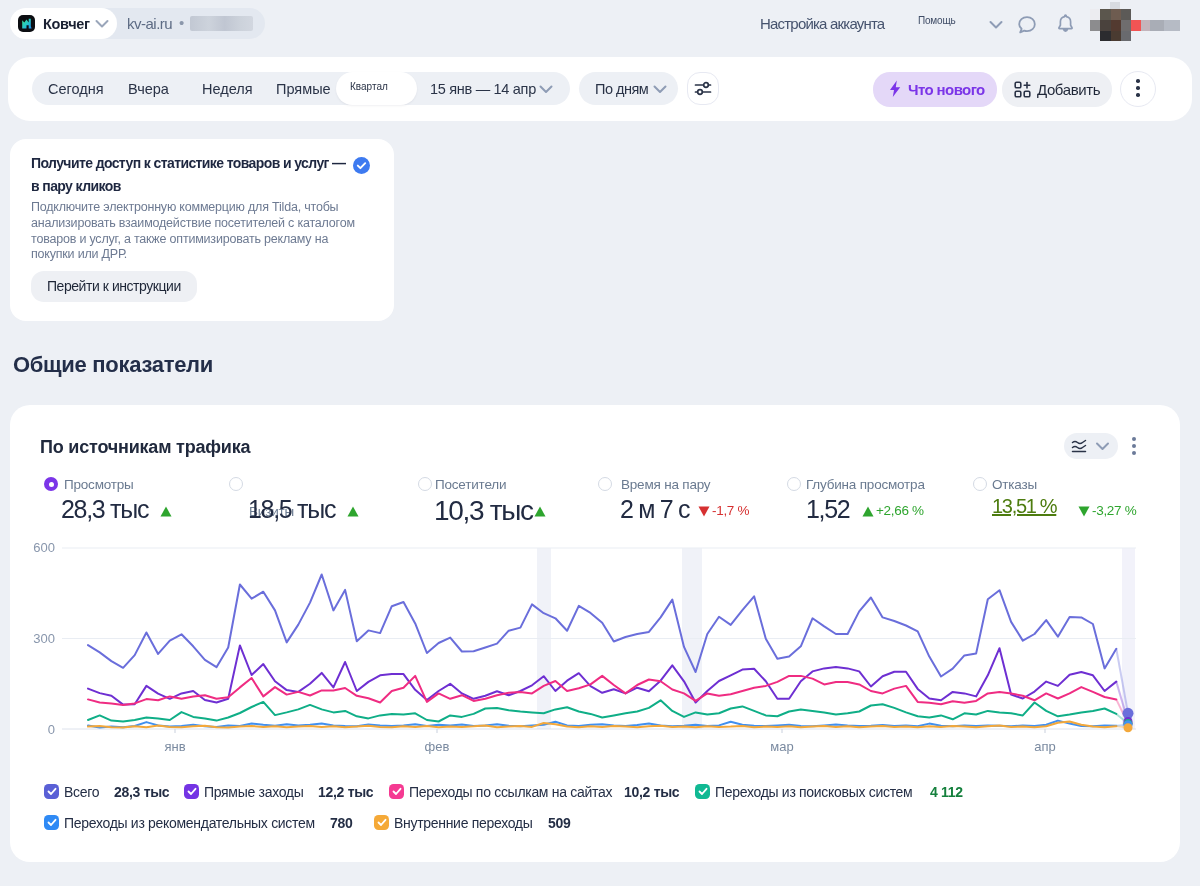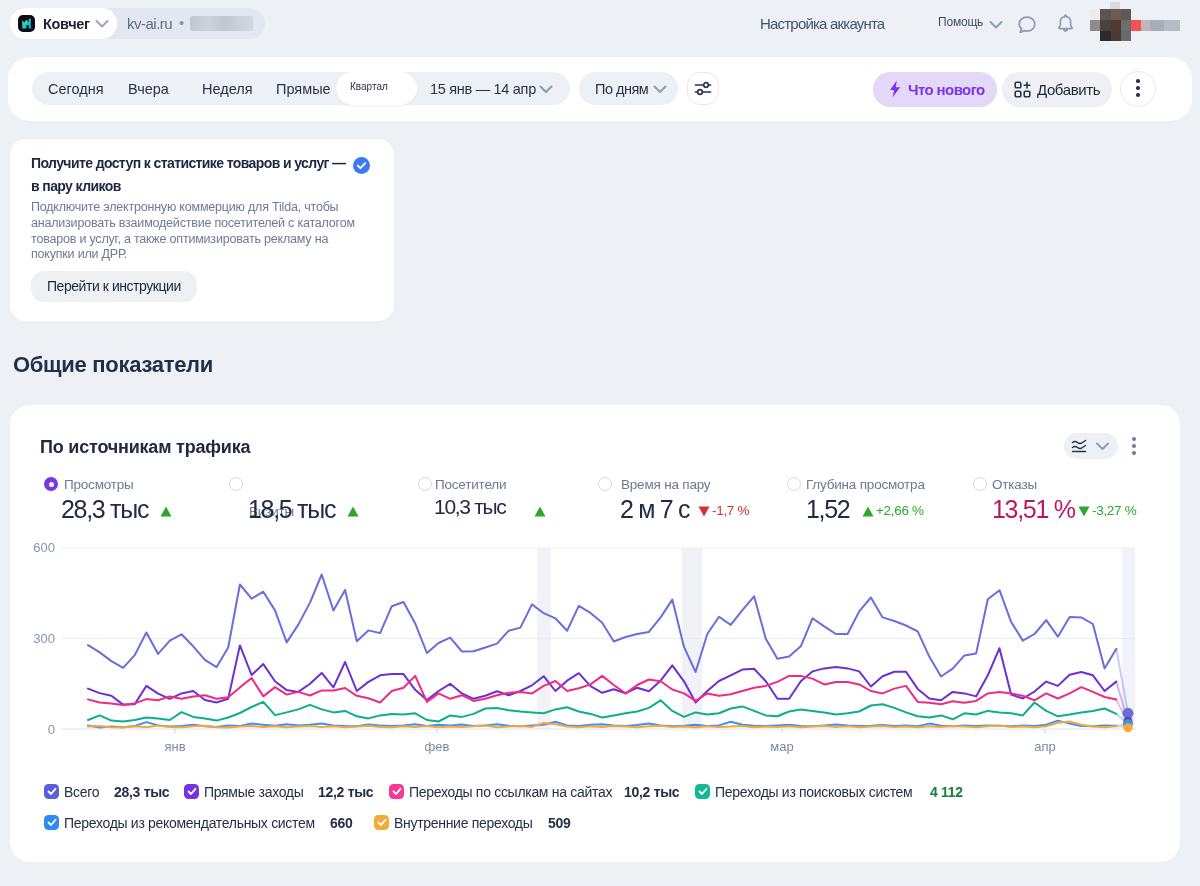--- a/index.html
+++ b/index.html
@@ -27,21 +27,21 @@
 </div>
 <div class="abs" style="left:43px;top:16px;font-size:14.5px;font-weight:700;letter-spacing:-0.3px;color:#1b2233;">Ковчег</div>
 <svg class="abs" style="left:94px;top:18px;" width="16" height="12" viewBox="0 0 16 12">
     <path d="M2.5 3 L8 8.5 L13.5 3" fill="none" stroke="#9aa6ba" stroke-width="2" stroke-linecap="round" stroke-linejoin="round"></path>
   </svg>
 <div class="abs" style="left:127px;top:15px;font-size:15px;letter-spacing:-0.5px;color:#5d6b84;">kv-ai.ru</div>
 <div class="abs" style="left:179px;top:14px;font-size:15px;color:#8b97ab;">•</div>
 <div class="abs" style="left:190px;top:16px;width:63px;height:15px;border-radius:2px;background:linear-gradient(90deg,#c2c8d3 0%,#cdd3dc 30%,#c0c6d2 55%,#ccd2db 80%,#d2d7e0 100%);"></div>
 
 <div class="abs" style="left:760px;top:15px;font-size:15px;letter-spacing:-0.8px;color:#46536e;">Настройка аккаунта</div>
-<div class="abs" style="left:938px;top:15px;font-size:12px;letter-spacing:-0.2px;color:#3f4c66;">Помощь</div>
+<div class="abs" style="left:918px;top:15px;font-size:10px;letter-spacing:-0.2px;color:#3f4c66;">Помощь</div>
 <svg class="abs" style="left:988px;top:19px;" width="16" height="12" viewBox="0 0 16 12">
     <path d="M2.5 3 L8 8.5 L13.5 3" fill="none" stroke="#8e9cb5" stroke-width="2" stroke-linecap="round" stroke-linejoin="round"></path>
   </svg>
 <svg class="abs" style="left:1017px;top:15px;" width="20" height="20" viewBox="0 0 20 20">
     <path d="M10 2.2 C14.5 2.2 17.8 5.2 17.8 9.2 C17.8 13.2 14.5 16.2 10 16.2 C9 16.2 8 16 7.2 15.7 L3.2 17.3 L4.6 13.8 C3.1 12.6 2.2 11 2.2 9.2 C2.2 5.2 5.5 2.2 10 2.2 Z" fill="none" stroke="#8e9cb5" stroke-width="1.8" stroke-linejoin="round"></path>
   </svg>
 <svg class="abs" style="left:1055px;top:13px;" width="21" height="21" viewBox="0 0 21 21">
     <path d="M10.5 2.2 C10.9 2.2 11.3 2.6 11.3 3 L11.3 3.6 C13.8 4 15.6 6.1 15.6 8.7 L15.6 12.2 L17 14.6 C17.3 15.1 17 15.7 16.4 15.7 L4.6 15.7 C4 15.7 3.7 15.1 4 14.6 L5.4 12.2 L5.4 8.7 C5.4 6.1 7.2 4 9.7 3.6 L9.7 3 C9.7 2.6 10.1 2.2 10.5 2.2 Z M8.6 16.6 C8.9 17.5 9.6 18.1 10.5 18.1 C11.4 18.1 12.1 17.5 12.4 16.6 Z" fill="none" stroke="#8e9cb5" stroke-width="1.7" stroke-linejoin="round"></path>
   </svg>
 
@@ -156,41 +156,41 @@
     <path d="M6 0.5 L11.5 10.5 L0.5 10.5 Z" fill="#2ea52e"></path>
   </svg>
 <div class="abs" style="left:229px;top:477px;width:14px;height:14px;border-radius:50%;border:1.5px solid #d4dae4;background:#fff;"></div>
 <div class="abs" style="left:249px;top:478px;font-size:13.5px;letter-spacing:-0.2px;color:#6a7a90;margin-top:26px;">Визиты</div>
 <div class="abs" style="left:248px;top:495px;font-size:25px;letter-spacing:-1.3px;color:#222b42;">18,5 тыс</div>
 <svg class="abs" style="left:347px;top:506px;" width="12" height="11" viewBox="0 0 12 11">
     <path d="M6 0.5 L11.5 10.5 L0.5 10.5 Z" fill="#2ea52e"></path>
   </svg>
 <div class="abs" style="left:418px;top:477px;width:14px;height:14px;border-radius:50%;border:1.5px solid #d4dae4;background:#fff;"></div>
 <div class="abs" style="left:435px;top:477px;font-size:13.5px;letter-spacing:-0.2px;color:#6a7a90;">Посетители</div>
-<div class="abs" style="left:434px;top:495px;font-size:21px;letter-spacing:-1.3px;color:#222b42;">10,3 тыс</div>
+<div class="abs" style="left:434px;top:495px;font-size:28px;letter-spacing:-1.3px;color:#222b42;">10,3 тыс</div>
 <svg class="abs" style="left:534px;top:506px;" width="12" height="11" viewBox="0 0 12 11">
     <path d="M6 0.5 L11.5 10.5 L0.5 10.5 Z" fill="#2ea52e"></path>
   </svg>
 <div class="abs" style="left:598px;top:477px;width:14px;height:14px;border-radius:50%;border:1.5px solid #d4dae4;background:#fff;"></div>
 <div class="abs" style="left:621px;top:477px;font-size:13.5px;letter-spacing:-0.2px;color:#6a7a90;">Время на пару</div>
 <div class="abs" style="left:620px;top:495px;font-size:25px;letter-spacing:-1.3px;color:#222b42;">2 м 7 с</div>
 <svg class="abs" style="left:698px;top:506px;" width="12" height="11" viewBox="0 0 12 11">
     <path d="M6 10.5 L11.5 0.5 L0.5 0.5 Z" fill="#d63031"></path>
   </svg>
 <div class="abs" style="left:712px;top:503px;font-size:13.5px;letter-spacing:-0.3px;color:#d63031;">-1,7 %</div>
 <div class="abs" style="left:787px;top:477px;width:14px;height:14px;border-radius:50%;border:1.5px solid #d4dae4;background:#fff;"></div>
 <div class="abs" style="left:806px;top:477px;font-size:13.5px;letter-spacing:-0.2px;color:#6a7a90;">Глубина просмотра</div>
 <div class="abs" style="left:806px;top:495px;font-size:25px;letter-spacing:-1.3px;color:#222b42;">1,52</div>
 <svg class="abs" style="left:862px;top:506px;" width="12" height="11" viewBox="0 0 12 11">
     <path d="M6 0.5 L11.5 10.5 L0.5 10.5 Z" fill="#2ea52e"></path>
   </svg>
 <div class="abs" style="left:876px;top:503px;font-size:13.5px;letter-spacing:-0.3px;color:#2ea52e;">+2,66 %</div>
 <div class="abs" style="left:973px;top:477px;width:14px;height:14px;border-radius:50%;border:1.5px solid #d4dae4;background:#fff;"></div>
 <div class="abs" style="left:992px;top:477px;font-size:13.5px;letter-spacing:-0.2px;color:#6a7a90;">Отказы</div>
-<div class="abs" style="left:992px;top:495px;font-size:25px;letter-spacing:-1.3px;color:#be185d;">13,51 %</div>
+<div class="abs" style="left:992px;top:495px;font-size:20px;letter-spacing:-1.3px;color:#4d7c0f;text-decoration:underline;">13,51 %</div>
 <svg class="abs" style="left:1078px;top:506px;" width="12" height="11" viewBox="0 0 12 11">
     <path d="M6 10.5 L11.5 0.5 L0.5 0.5 Z" fill="#2ea52e"></path>
   </svg>
 <div class="abs" style="left:1092px;top:503px;font-size:13.5px;letter-spacing:-0.3px;color:#2ea52e;">-3,27 %</div>
 
 <svg class="abs" id="chartsvg" style="left:0;top:0;" width="1200" height="886" viewBox="0 0 1200 886">
 <rect x="537" y="548" width="14" height="181" fill="#f0f2f8"></rect>
 <rect x="682" y="548" width="20" height="181" fill="#f0f2f8"></rect>
 <rect x="1122" y="548" width="13" height="181" fill="#f2f2fa"></rect>
 <line x1="62" y1="548" x2="1136" y2="548" stroke="#e9edf3" stroke-width="1"></line>
@@ -249,19 +249,19 @@
 <svg class="abs" style="left:697.5px;top:787px;" width="10" height="9" viewBox="0 0 10 9">
     <path d="M1.5 4.5 L4 7 L8.5 1.8" fill="none" stroke="#fff" stroke-width="1.8" stroke-linecap="round" stroke-linejoin="round"></path>
   </svg>
 <div class="abs" style="left:715px;top:784px;font-size:14px;letter-spacing:-0.3px;color:#242e45;">Переходы из поисковых систем</div>
 <div class="abs" style="left:930px;top:784px;font-weight:700;font-size:14px;letter-spacing:-0.3px;color:#15803d;">4 112</div>
 <div class="abs" style="left:44px;top:815px;width:15px;height:15px;border-radius:4.5px;background:#2f8af5;"></div>
 <svg class="abs" style="left:46.5px;top:818px;" width="10" height="9" viewBox="0 0 10 9">
     <path d="M1.5 4.5 L4 7 L8.5 1.8" fill="none" stroke="#fff" stroke-width="1.8" stroke-linecap="round" stroke-linejoin="round"></path>
   </svg>
 <div class="abs" style="left:64px;top:815px;font-size:14px;letter-spacing:-0.3px;color:#242e45;">Переходы из рекомендательных систем</div>
-<div class="abs" style="left:330px;top:815px;font-weight:700;font-size:14px;letter-spacing:-0.3px;color:#242e45;">660</div>
+<div class="abs" style="left:330px;top:815px;font-weight:700;font-size:14px;letter-spacing:-0.3px;color:#242e45;">780</div>
 <div class="abs" style="left:374px;top:815px;width:15px;height:15px;border-radius:4.5px;background:#f5a937;"></div>
 <svg class="abs" style="left:376.5px;top:818px;" width="10" height="9" viewBox="0 0 10 9">
     <path d="M1.5 4.5 L4 7 L8.5 1.8" fill="none" stroke="#fff" stroke-width="1.8" stroke-linecap="round" stroke-linejoin="round"></path>
   </svg>
 <div class="abs" style="left:394px;top:815px;font-size:14px;letter-spacing:-0.3px;color:#242e45;">Внутренние переходы</div>
 <div class="abs" style="left:548px;top:815px;font-weight:700;font-size:14px;letter-spacing:-0.3px;color:#242e45;">509</div>
 
 </body></html>

